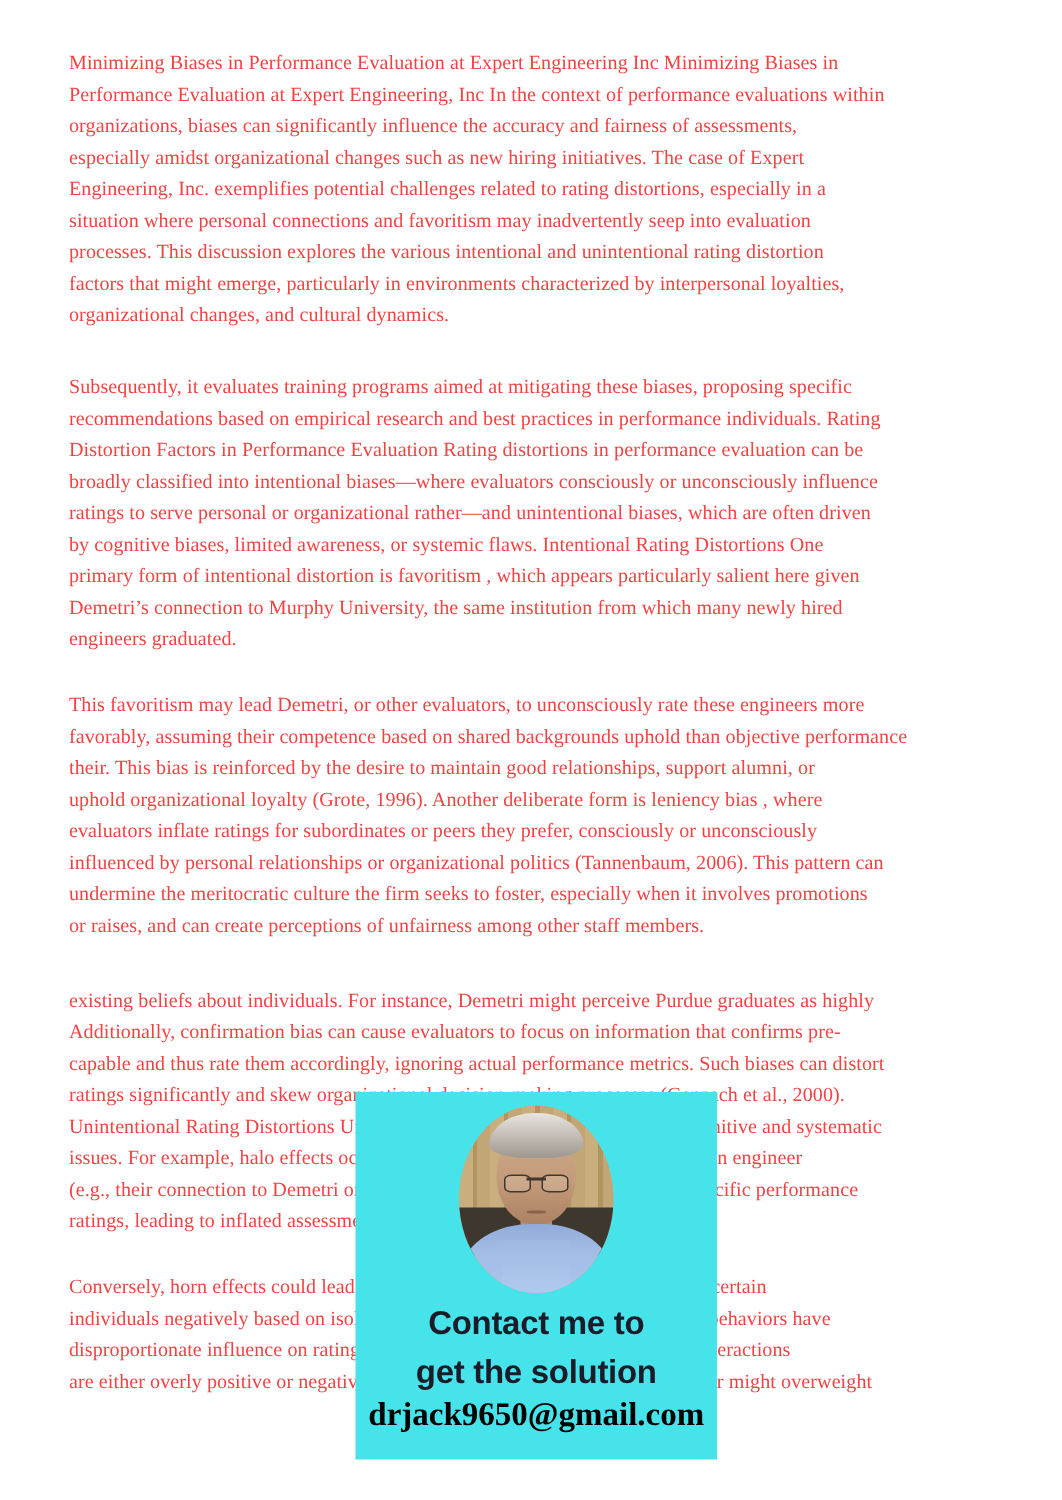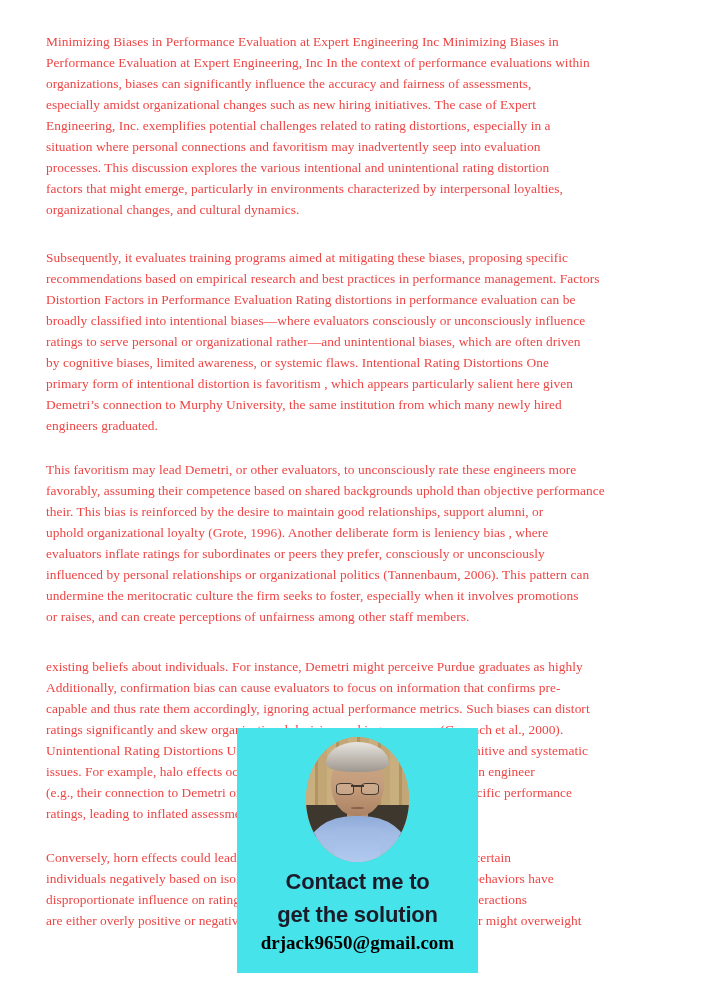--- a/index.html
+++ b/index.html
@@ -68,41 +68,41 @@
   .ph-mouth{position:absolute;left:44%;top:56%;width:12%;height:1.6%;background:#8a5f4c;border-radius:40%;}
   .promo-title{
     position:absolute;left:0;top:137px;width:100%;text-align:center;
     font-family:"Liberation Sans",sans-serif;font-weight:700;
     font-size:22px;line-height:33px;color:var(--promo-title,#1b1b29);
     letter-spacing:-0.2px;
   }
   .promo-email{
     position:absolute;left:0;top:203px;width:100%;text-align:center;
     font-family:"Liberation Serif",serif;font-weight:700;
-    font-size:19px;line-height:23px;color:var(--promo-email,#000);
+    font-size:22px;line-height:23px;color:var(--promo-email,#000);
   }
 </style>
 </head>
 <body style="--promo-bg: #46e4ea; --promo-title: #1b1b29; --promo-email: #000000;">
 
 <div class="doc-text">
   <div class="paragraph p1">
       <div class="line">Minimizing Biases in Performance Evaluation at Expert Engineering Inc Minimizing Biases in</div>
       <div class="line">Performance Evaluation at Expert Engineering, Inc In the context of performance evaluations within</div>
       <div class="line">organizations, biases can significantly influence the accuracy and fairness of assessments,</div>
       <div class="line">especially amidst organizational changes such as new hiring initiatives. The case of Expert</div>
       <div class="line">Engineering, Inc. exemplifies potential challenges related to rating distortions, especially in a</div>
       <div class="line">situation where personal connections and favoritism may inadvertently seep into evaluation</div>
       <div class="line">processes. This discussion explores the various intentional and unintentional rating distortion</div>
       <div class="line">factors that might emerge, particularly in environments characterized by interpersonal loyalties,</div>
       <div class="line">organizational changes, and cultural dynamics.</div>
     </div>
   <div class="paragraph p2">
       <div class="line">Subsequently, it evaluates training programs aimed at mitigating these biases, proposing specific</div>
-      <div class="line">recommendations based on empirical research and best practices in performance management. Factors</div>
+      <div class="line">recommendations based on empirical research and best practices in performance individuals. Rating</div>
       <div class="line">Distortion Factors in Performance Evaluation Rating distortions in performance evaluation can be</div>
       <div class="line">broadly classified into intentional biases—where evaluators consciously or unconsciously influence</div>
       <div class="line">ratings to serve personal or organizational rather—and unintentional biases, which are often driven</div>
       <div class="line">by cognitive biases, limited awareness, or systemic flaws. Intentional Rating Distortions One</div>
       <div class="line">primary form of intentional distortion is favoritism , which appears particularly salient here given</div>
       <div class="line">Demetri’s connection to Murphy University, the same institution from which many newly hired</div>
       <div class="line">engineers graduated.</div>
     </div>
   <div class="paragraph p3">
       <div class="line">This favoritism may lead Demetri, or other evaluators, to unconsciously rate these engineers more</div>

